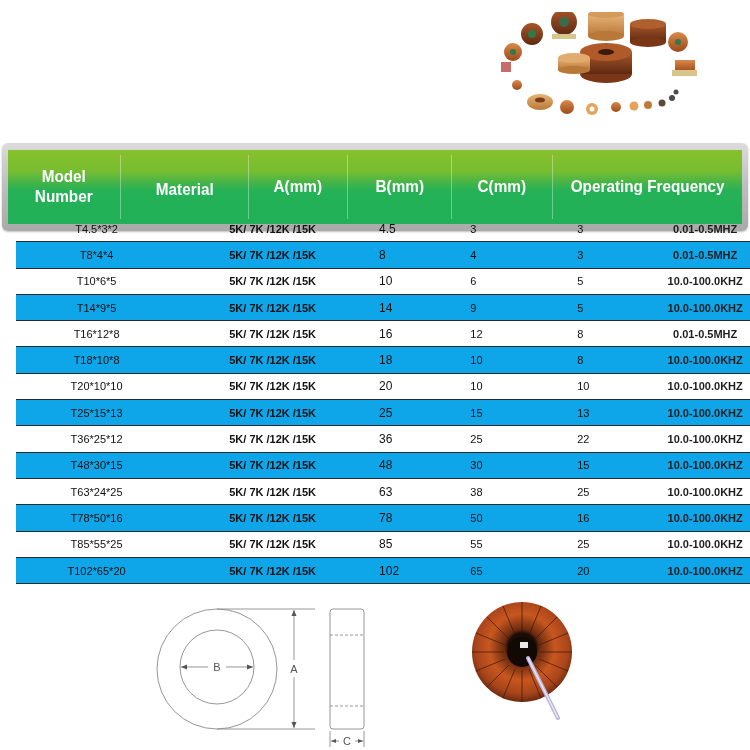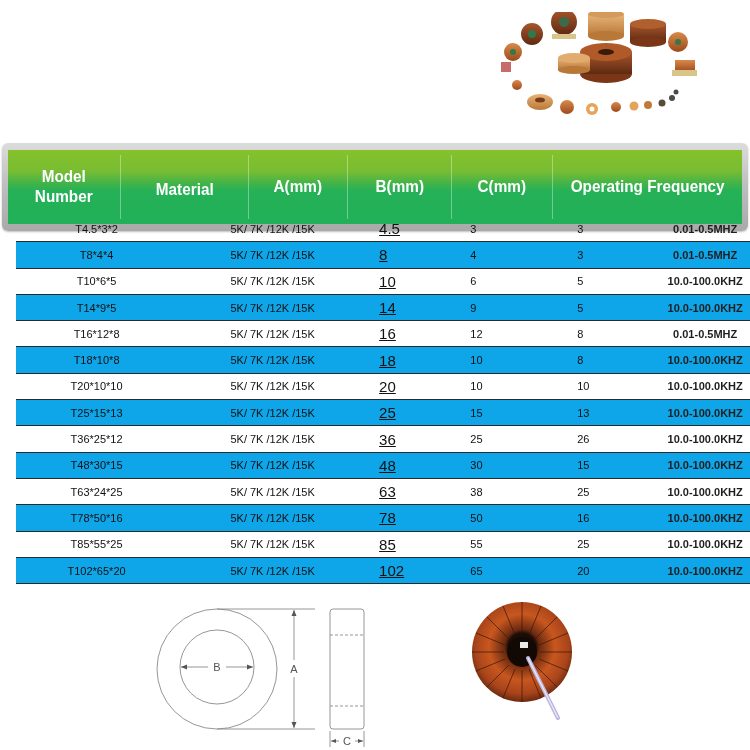--- a/index.html
+++ b/index.html
@@ -47,22 +47,22 @@
     
     .table { position: absolute; left: 16px; top: 216px; width: 742px; }
     .row {
       display: flex; align-items: center; height: 26.3px;
       border-bottom: 1.5px solid #2a2a2a;
       font-size: 10.5px; font-weight: bold; color: #1e1e1e;
     }
     .row.alt { background: #0ea5e9; }
     .cell { text-align: center; white-space: nowrap; }
     .c-model { width: 158px; padding-left: 5px; font-weight: normal; font-size: 11px; color:#111; }
-    .c-mat { width: 185px; font-weight: normal; font-size: 11px; color:#111; padding-left: 18px; }
-    .c-a { width: 94px; text-align: left; padding-left: 24px; font-weight: normal; font-size: 15px; color:#111;text-decoration:underline;}
+    .c-mat { width: 185px; font-weight: bold; font-size: 11px; color:#111; padding-left: 18px; }
+    .c-a { width: 94px; text-align: left; padding-left: 24px; font-weight: normal; font-size: 12px; color:#111;}
     .c-b { width: 107px; text-align: left; padding-left: 22px; font-weight: normal; font-size: 11px; color:#111;}
     .c-c { width: 99px; text-align: left; padding-left: 23px; font-weight: normal; font-size: 11px; color:#111;}
     .c-f { width: 107px; font-weight: bold; font-size: 11px; }
 
     
     .diagram { position: absolute; left: 140px; top: 595px; width: 250px; height: 155px; }
     .photo { position: absolute; left: 470px; top: 600px; width: 112px; height: 130px; }
   </style>
 </head>
 <body>
@@ -216,21 +216,21 @@
       <div class="cell c-a">25</div>
       <div class="cell c-b">15</div>
       <div class="cell c-c">13</div>
       <div class="cell c-f">10.0-100.0KHZ</div>
     </div>
     <div class="row">
       <div class="cell c-model">T36*25*12</div>
       <div class="cell c-mat">5K/ 7K /12K /15K</div>
       <div class="cell c-a">36</div>
       <div class="cell c-b">25</div>
-      <div class="cell c-c">26</div>
+      <div class="cell c-c">22</div>
       <div class="cell c-f">10.0-100.0KHZ</div>
     </div>
     <div class="row alt">
       <div class="cell c-model">T48*30*15</div>
       <div class="cell c-mat">5K/ 7K /12K /15K</div>
       <div class="cell c-a">48</div>
       <div class="cell c-b">30</div>
       <div class="cell c-c">15</div>
       <div class="cell c-f">10.0-100.0KHZ</div>
     </div>

